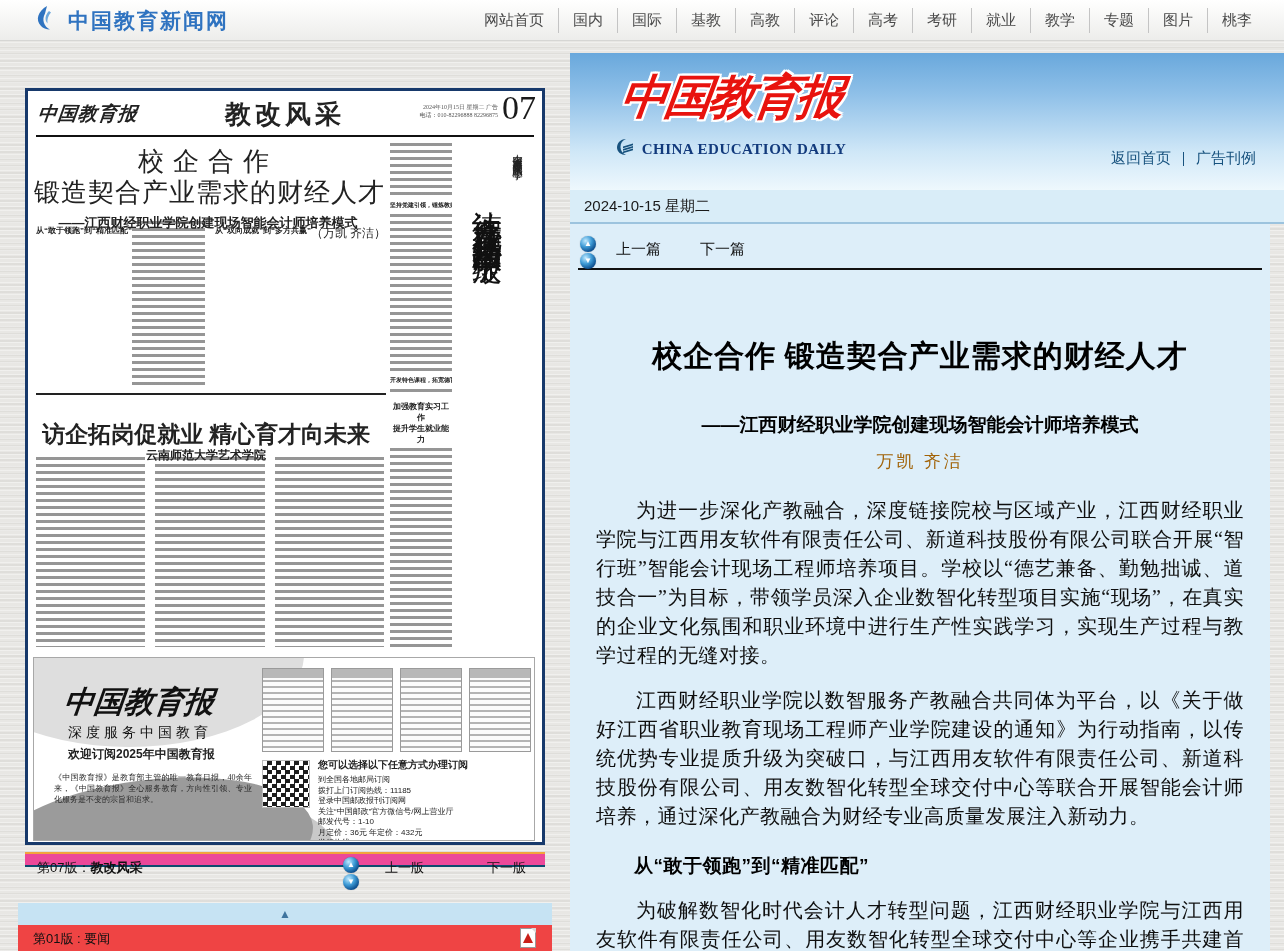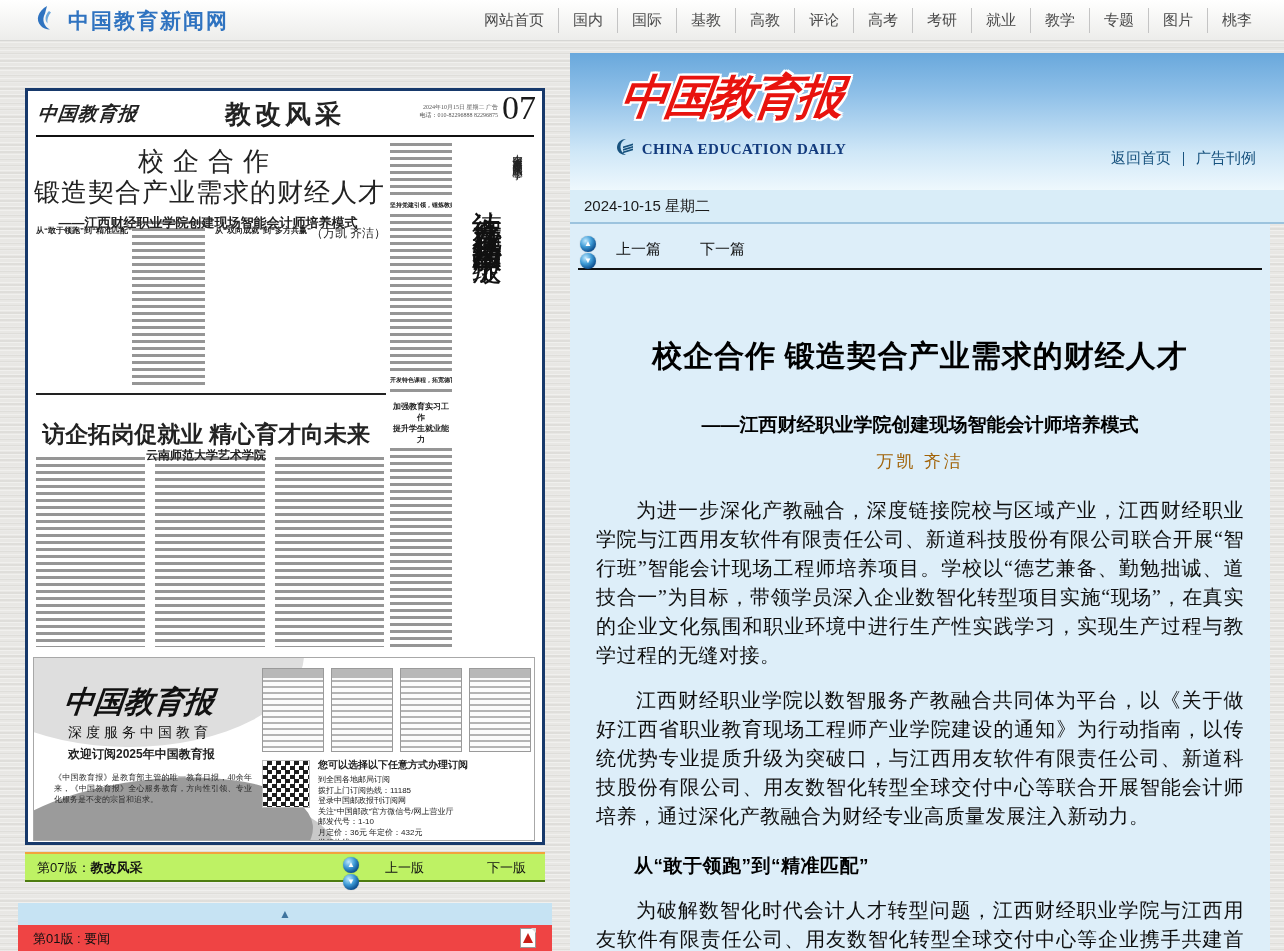--- a/index.html
+++ b/index.html
@@ -66,22 +66,22 @@
   .ad-pages{position:absolute;left:228px;top:10px;display:flex;gap:7px;z-index:2;}
   .ad-thumb{width:60px;height:82px;background-color:#fbfbfb;border:1px solid #9a9a9a;
     background-image:linear-gradient(#b8b8b8 0 9px, transparent 9px),
       repeating-linear-gradient(180deg, rgba(120,120,120,.55) 11px, rgba(120,120,120,.55) 13px, transparent 13px, transparent 17px);}
   .ad-qr{position:absolute;left:228px;top:102px;width:46px;height:46px;border:1px solid #bbb;z-index:2;
     background:repeating-conic-gradient(#1e1e1e 0% 25%, #ffffff 0% 50%) 0 0 / 9px 9px;}
   .ad-sub{position:absolute;left:284px;top:100px;width:212px;z-index:2;font-family:"Liberation Sans",sans-serif;}
   .ad-sub-title{font-size:10px;font-weight:bold;margin-bottom:3px;}
   .ad-sub-line{font-size:8px;line-height:10.5px;color:#222;}
   
-  .pager{position:absolute;left:25px;top:852px;width:520px;height:30px;background:#bef264;
-    border-top:2px solid #f2a33c;border-bottom:2px solid #4d7c0f;box-sizing:border-box;z-index:4;}
+  .pager{position:absolute;left:25px;top:852px;width:520px;height:15px;background:#ec4899;
+    border-top:2px solid #f2a33c;border-bottom:2px solid #0c4a6e;box-sizing:border-box;z-index:4;}
   .pager-label{position:absolute;left:12px;top:5px;font-size:13px;color:#111;}
   .pager-label b{font-weight:bold;}
   .nav-circle{width:16px;height:16px;border-radius:50%;color:#fff;font-size:8px;line-height:16px;text-align:center;
     background:radial-gradient(circle at 35% 30%, #bfe9ff 0%, #3e9bd6 40%, #0b4c8c 75%, #063a6e 100%);
     box-shadow:0 0 1px rgba(0,0,0,.4);cursor:pointer;}
   .pager .c-up{position:absolute;left:318px;top:3px;}
   .pager .c-down{position:absolute;left:318px;top:20px;}
   .pager-prev{position:absolute;left:360px;top:5px;font-size:13px;cursor:pointer;color:#111;}
   .pager-next{position:absolute;left:462px;top:5px;font-size:13px;cursor:pointer;color:#111;}
   

